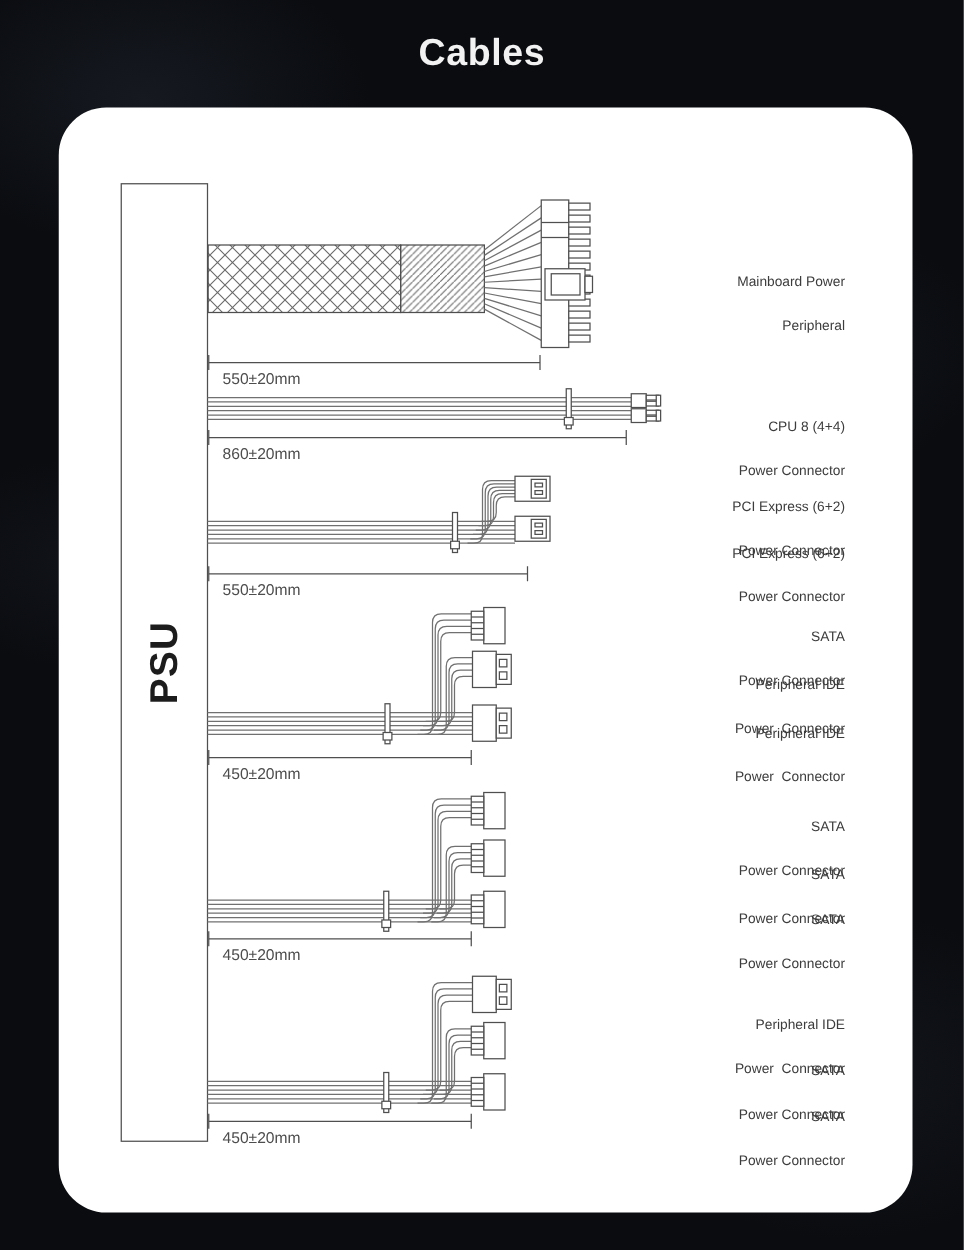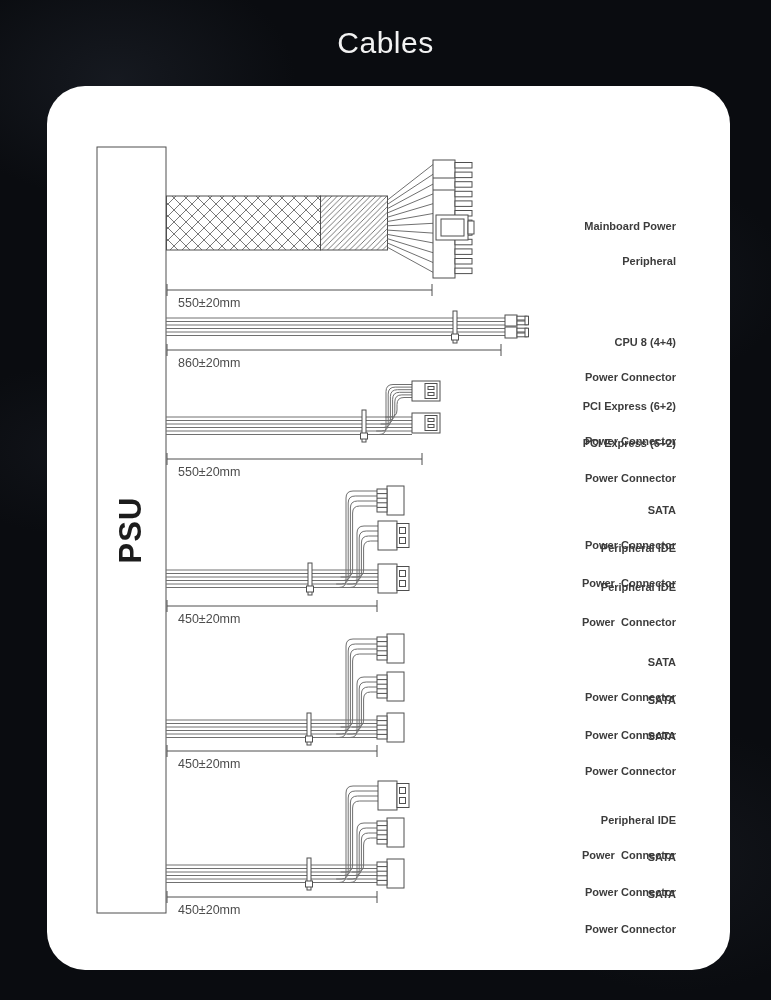--- a/index.html
+++ b/index.html
@@ -9,41 +9,41 @@
     background:
       radial-gradient(ellipse 300px 200px at 15% 8%, rgba(44,50,62,.35), transparent 60%),
       radial-gradient(ellipse 260px 180px at 82% 28%, rgba(38,44,56,.30), transparent 60%),
       radial-gradient(ellipse 340px 240px at 35% 65%, rgba(32,36,46,.30), transparent 60%),
       radial-gradient(ellipse 300px 220px at 88% 86%, rgba(40,44,54,.28), transparent 60%),
       radial-gradient(ellipse 200px 140px at 8% 45%, rgba(36,40,50,.25), transparent 60%),
       #0a0c10;
   }
   .title{
     position:absolute;top:26px;left:0;width:771px;text-align:center;
-    font-size:30px;font-weight:400;color:#f2f2f2;letter-spacing:.5px;
+    font-size:30px;font-weight:700;color:#f2f2f2;letter-spacing:.5px;
   }
   .card{
     position:absolute;left:47px;top:86px;width:683px;height:884px;
     background:#ffffff;border-radius:38px;
   }
   svg.diagram{position:absolute;left:0;top:0;width:771px;height:1000px;}
   .psu-label-box{
     position:absolute;left:97px;top:147px;width:69px;height:766px;
     display:flex;align-items:center;justify-content:center;pointer-events:none;
   }
   .psu-label-box span{
     transform:rotate(-90deg);font-size:31px;font-weight:bold;color:#1c1c1c;letter-spacing:1px;
   }
   .dlabel{
     position:absolute;left:178px;width:200px;
     font-size:12.5px;color:#4d4d4d;
   }
   .clabel{
     position:absolute;right:95px;width:170px;text-align:right;
-    font-size:11px;line-height:11.5px;font-weight:bold;color:#3c3c3c;white-space:pre;
+    font-size:11px;line-height:11.5px;font-weight:normal;color:#3c3c3c;white-space:pre;
   }
   .clabel div{white-space:pre;}
 </style>
 </head>
 <body>
 
 <div class="stage">
 
   <div class="title">Cables</div>
 

